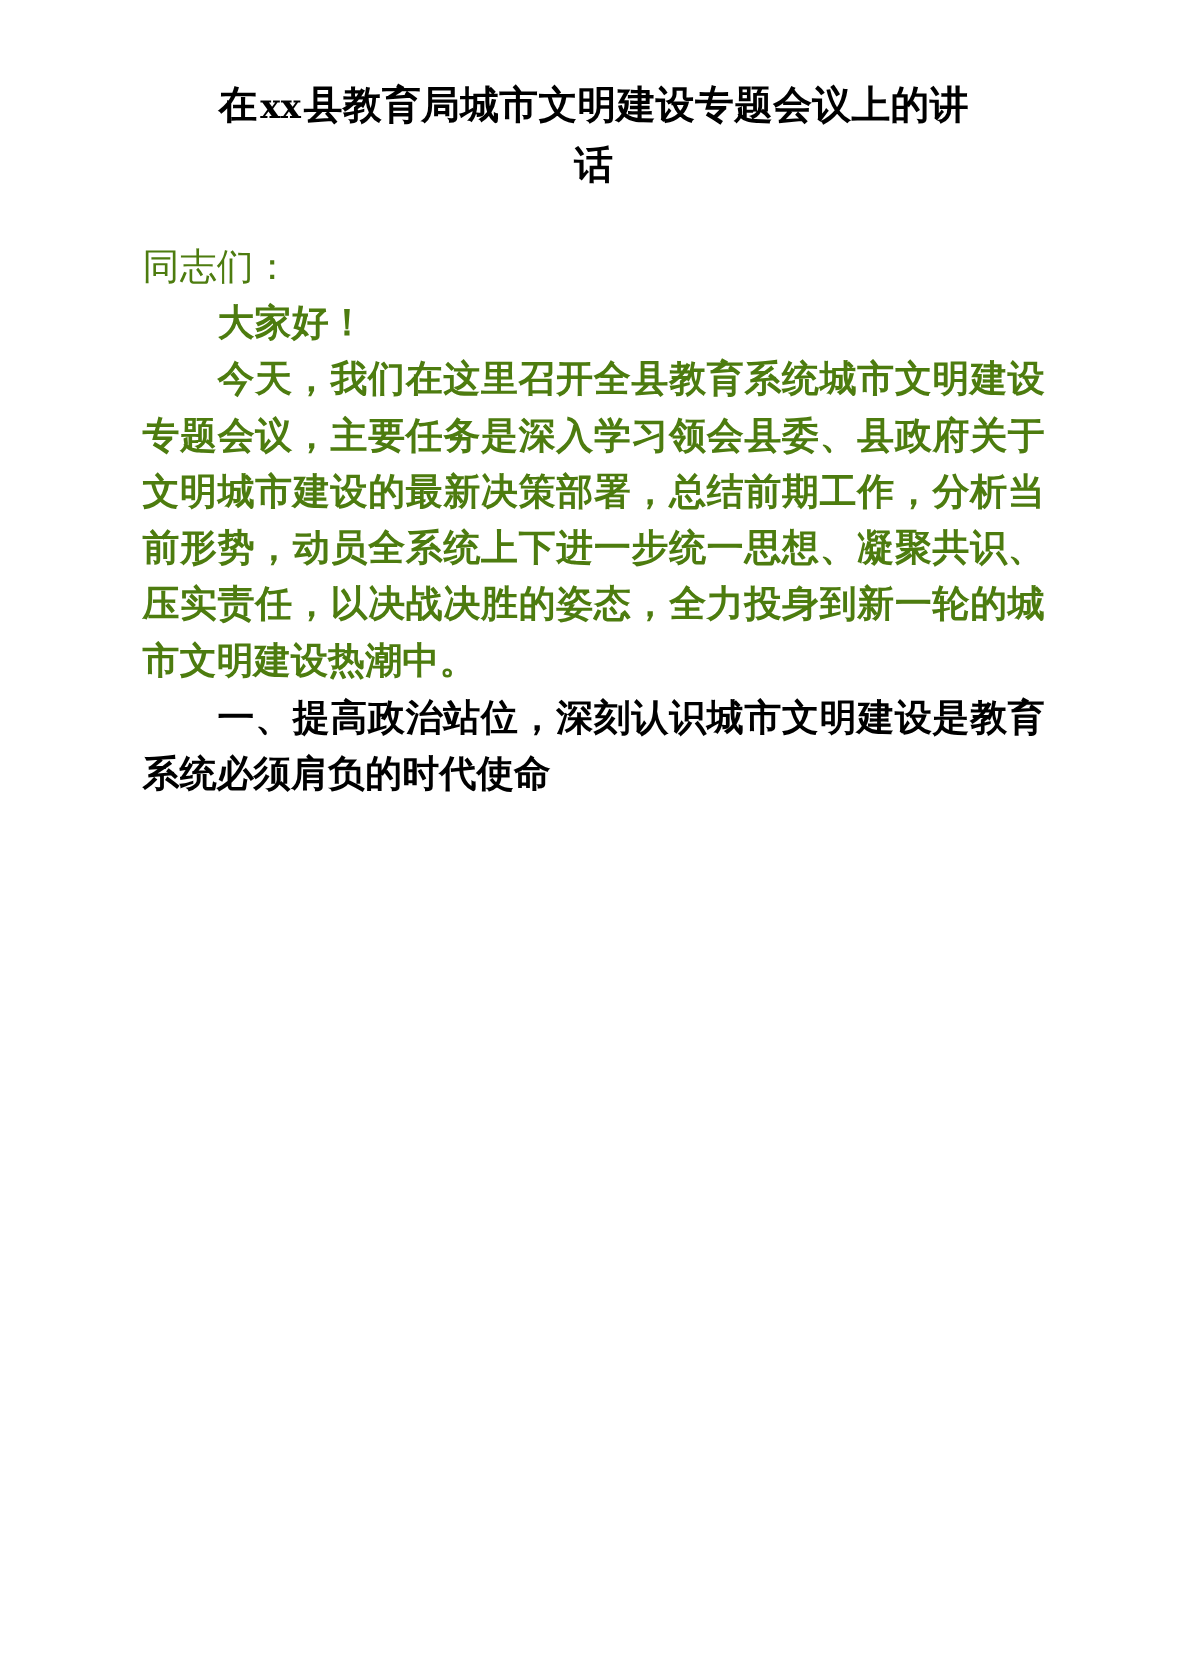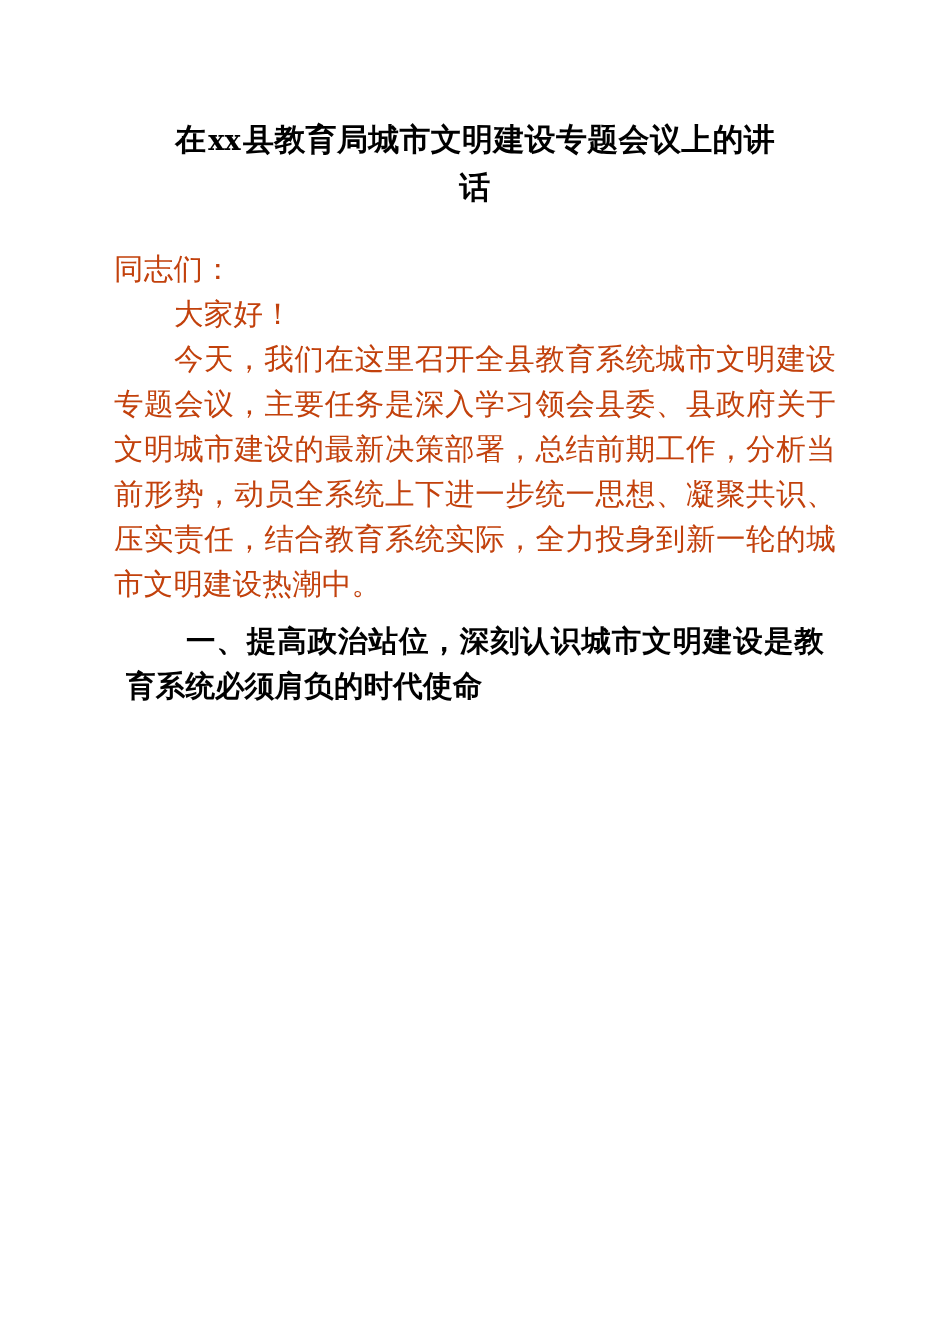--- a/index.html
+++ b/index.html
@@ -32,21 +32,21 @@
 
   
   .doc-title {
     font-family: "DejaVu Serif", "Liberation Serif", serif;
     font-weight: bold;
     font-size: 31px;
     line-height: 47px;
     text-align: center;
     letter-spacing: 0.3px;
     margin: 0;
-    padding-top: 116px;
+    padding-top: 61px;
     color: #000000;
   }
 
   .doc-title .latin {
     font-family: "DejaVu Serif", "Liberation Serif", serif;
     font-weight: bold;
     font-size: 27px;
     padding: 0 2px;
   }
 
@@ -55,27 +55,28 @@
     margin-top: 36px;
   }
 
   p.para {
     font-family: "Liberation Serif", "DejaVu Serif", serif;
     font-size: 29.5px;
     line-height: 45px;
     text-align: justify;
     text-justify: inter-character;
     margin: 0;
-    color: #c2410c;
+    color: #4d7c0f;
     letter-spacing: 0.2px;
     word-break: break-all;
   }
 
   p.indent {
     text-indent: 60px;
+    font-weight: bold;
   }
 
   p.noindent {
     text-indent: 0;
   }
 
   p.para .latin {
     font-family: "DejaVu Serif", "Liberation Serif", serif;
     font-size: 25px;
     letter-spacing: 0.5px;
@@ -84,21 +85,21 @@
 
   
   h2.section-heading {
     font-family: "DejaVu Sans", "Liberation Sans", sans-serif;
     font-weight: bold;
     font-size: 29.5px;
     line-height: 45px;
     text-align: justify;
     text-justify: inter-character;
     text-indent: 60px;
-    margin: 12px;
+    margin: 0;
     color: #000000;
     word-break: break-all;
     letter-spacing: 0.2px;
   }
 </style>
 </head>
 <body>
 
 <div class="page">
 
@@ -108,21 +109,21 @@
       <span>在<span class="latin">xx</span>县教育局城市文明建设专题会议上的讲</span><br>
       <span>话</span>
     </h1>
 
     <div class="body-block">
 
       <p class="para noindent">同志们：</p>
 
       <p class="para indent">大家好！</p>
 
-      <p class="para indent">今天，我们在这里召开全县教育系统城市文明建设专题会议，主要任务是深入学习领会县委、县政府关于文明城市建设的最新决策部署，总结前期工作，分析当前形势，动员全系统上下进一步统一思想、凝聚共识、压实责任，结合教育系统实际，全力投身到新一轮的城市文明建设热潮中。</p>
+      <p class="para indent">今天，我们在这里召开全县教育系统城市文明建设专题会议，主要任务是深入学习领会县委、县政府关于文明城市建设的最新决策部署，总结前期工作，分析当前形势，动员全系统上下进一步统一思想、凝聚共识、压实责任，以决战决胜的姿态，全力投身到新一轮的城市文明建设热潮中。</p>
 
 
       <h2 class="section-heading">一、提高政治站位，深刻认识城市文明建设是教育系统必须肩负的时代使命</h2>
 
 
     </div>
 
   </div>
 
 </div>

